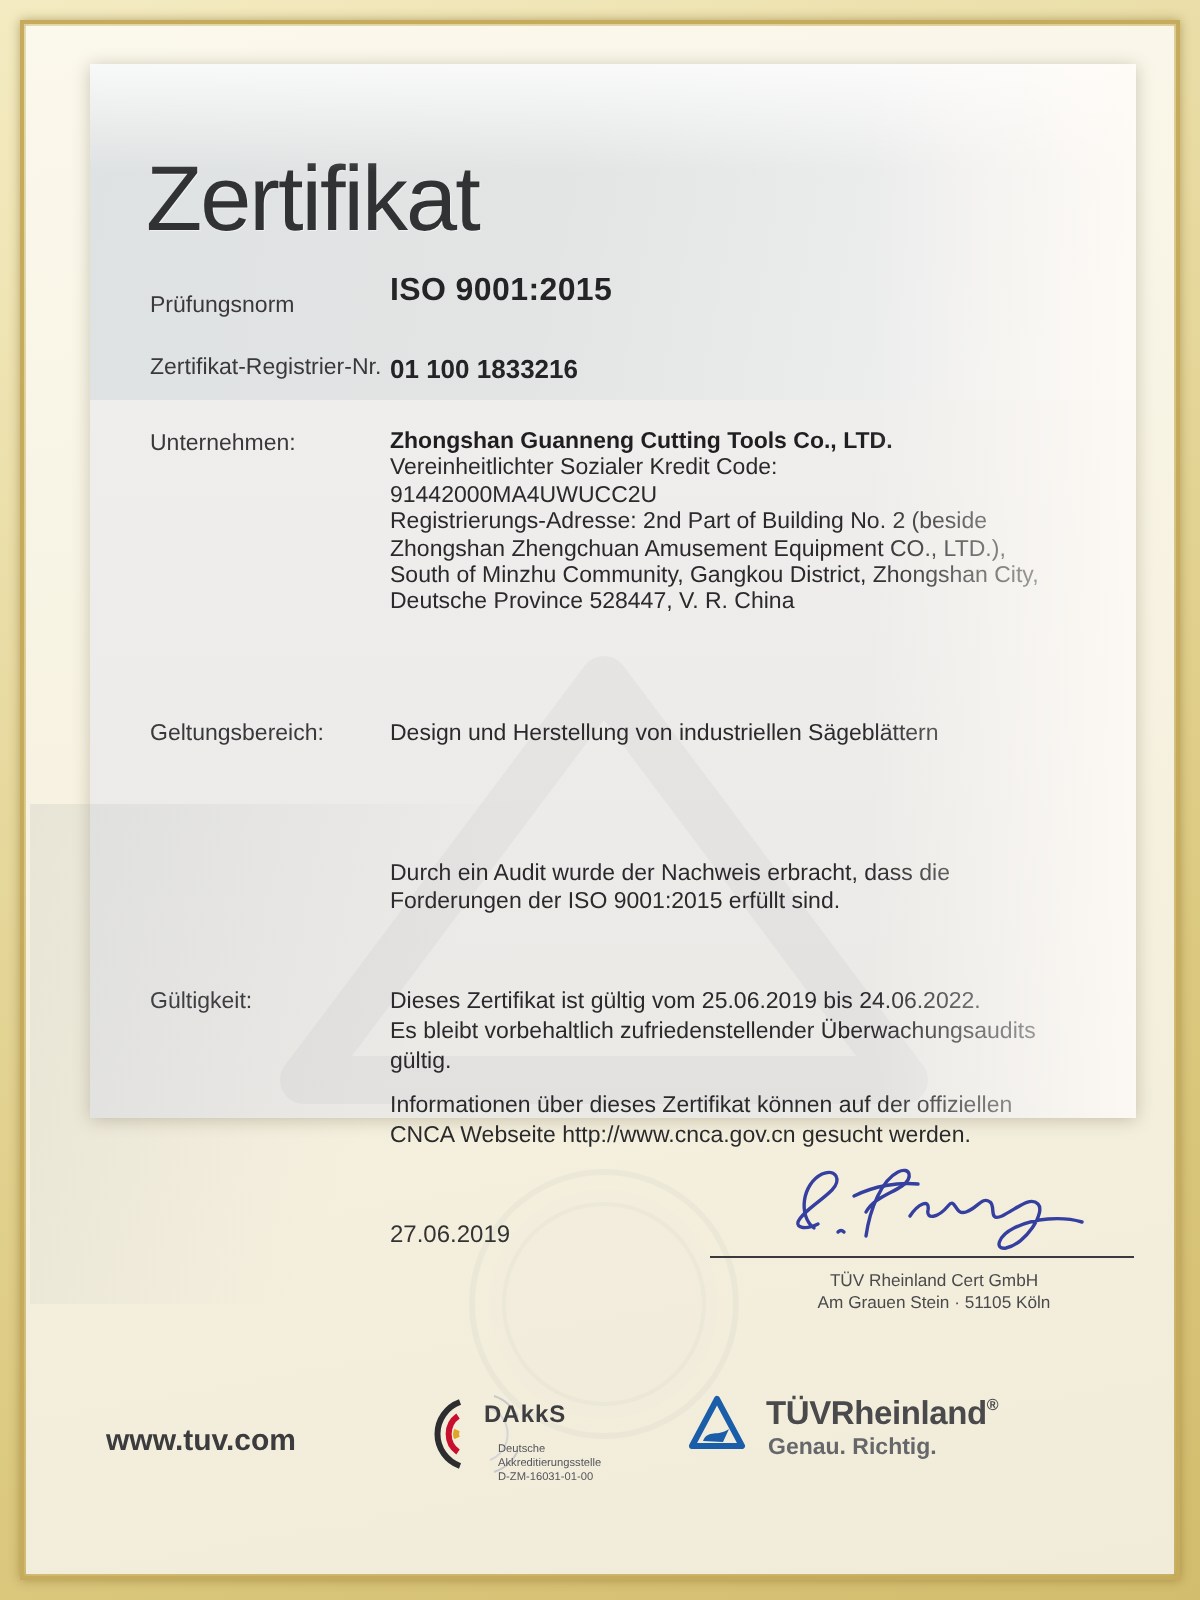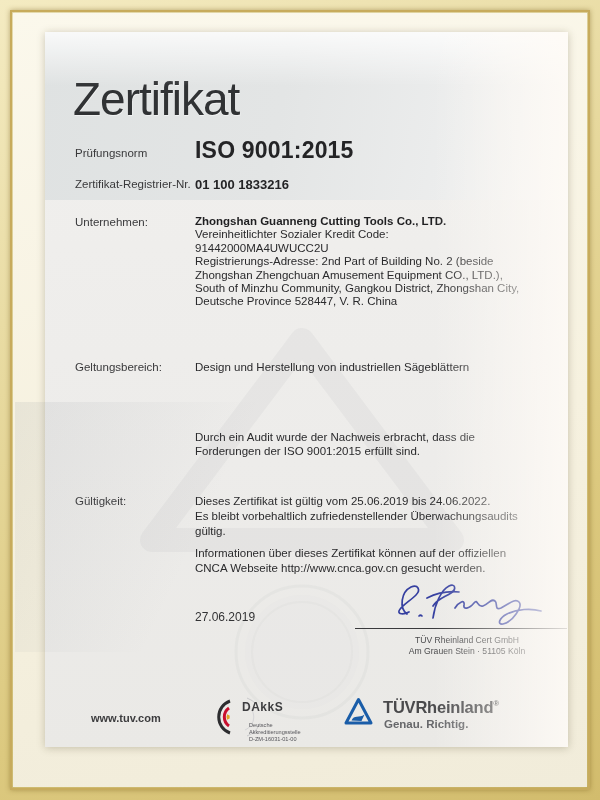--- a/index.html
+++ b/index.html
@@ -17,38 +17,38 @@
     position:absolute;inset:10px;
     border:2px solid #c7ab5c;
     box-shadow:0 0 5px rgba(110,85,20,.45), inset 0 0 3px rgba(110,85,20,.3);
   }
   .mat{
     position:absolute;left:13px;top:13px;right:13px;bottom:13px;
     background:linear-gradient(170deg,#fbf8ec 0%,#f6f1df 55%,#f1ecda 100%);
   }
   
   .paper{
-    position:absolute;left:45px;top:32px;width:523px;height:715px;
+    position:absolute;left:45px;top:32px;width:523px;height:527px;
     background:linear-gradient(180deg,#f1f0ee 0%,#edecea 60%,#eae9e6 100%);
     box-shadow:0 1px 8px rgba(60,50,20,.25);
     color:#2f2f31;
   }
   .header-band{
     position:absolute;left:0;top:0;width:100%;height:168px;
     background:linear-gradient(100deg,#dfe2e2 0%,#e3e5e5 45%,#eceded 78%,#f4f3f1 100%);
   }
   .cert-title{
     position:absolute;left:28px;top:40px;margin:0;
     font-size:46px;font-weight:500;letter-spacing:-1px;color:#303234;
     text-shadow:0.5px 0.5px 0.5px rgba(255,255,255,.5);
   }
   .label-col{position:absolute;left:30px;font-size:11.5px;color:#39393b;}
   .val-col{position:absolute;left:150px;font-size:11.5px;color:#2a2a2c;}
   .norm-label{top:115px;}
-  .norm-value{top:105px;font-size:23px;font-weight:bold;letter-spacing:.2px;color:#242426;}
+  .norm-value{top:105px;font-size:16px;font-weight:bold;letter-spacing:.2px;color:#242426;}
   .regnr-label{top:146px;}
   .regnr-value{top:145px;font-size:13px;font-weight:bold;color:#242426;}
   .company-label{top:184px;}
   .company-block{top:183px;line-height:13.4px;width:330px;}
   .company-name{font-weight:bold;color:#1f1f21;}
   .scope-label{top:329px;}
   .scope-value{top:329px;width:330px;}
   .audit-block{top:399px;line-height:13.6px;width:330px;}
   .validity-label{top:463px;}
   .validity-block{top:462px;line-height:15px;width:345px;}
@@ -64,21 +64,21 @@
   
   .wm-triangle{position:absolute;left:85px;top:290px;width:345px;height:235px;opacity:.55;}
   .wm-seal{position:absolute;left:185px;top:548px;width:145px;height:145px;opacity:.5;}
   .reflect-top{position:absolute;left:0;top:0;width:100%;height:54px;
     background:linear-gradient(180deg,rgba(255,255,255,.8),rgba(255,255,255,0));pointer-events:none;}
   .reflect-right{position:absolute;right:0;top:0;width:135px;height:100%;
     background:linear-gradient(270deg,rgba(255,251,246,.85),rgba(255,251,246,0));pointer-events:none;}
   .reflect-diag{position:absolute;left:-30px;top:370px;width:280px;height:250px;
     background:linear-gradient(115deg,rgba(140,146,152,.14),rgba(140,146,152,0) 62%);pointer-events:none;}
   
-  .site-url{position:absolute;left:8px;top:680px;font-size:11px;font-weight:bold;color:#3c3c3e;margin-left:38px;}
+  .site-url{position:absolute;left:8px;top:680px;font-size:15px;font-weight:bold;color:#3c3c3e;}
   .iaf{
     position:absolute;left:106px;top:666px;width:58px;height:36px;border-radius:50%;
     background:radial-gradient(ellipse at 50% 45%,#3b55a4 0%,#223c8d 70%,#1a2f77 100%);
     display:flex;align-items:center;justify-content:center;
     box-shadow:inset 0 0 0 2px rgba(255,255,255,.28);
   }
   .iaf-inner{
     width:42px;height:21px;border-radius:50%;background:#eef1f7;
     display:flex;align-items:center;justify-content:center;
   }

